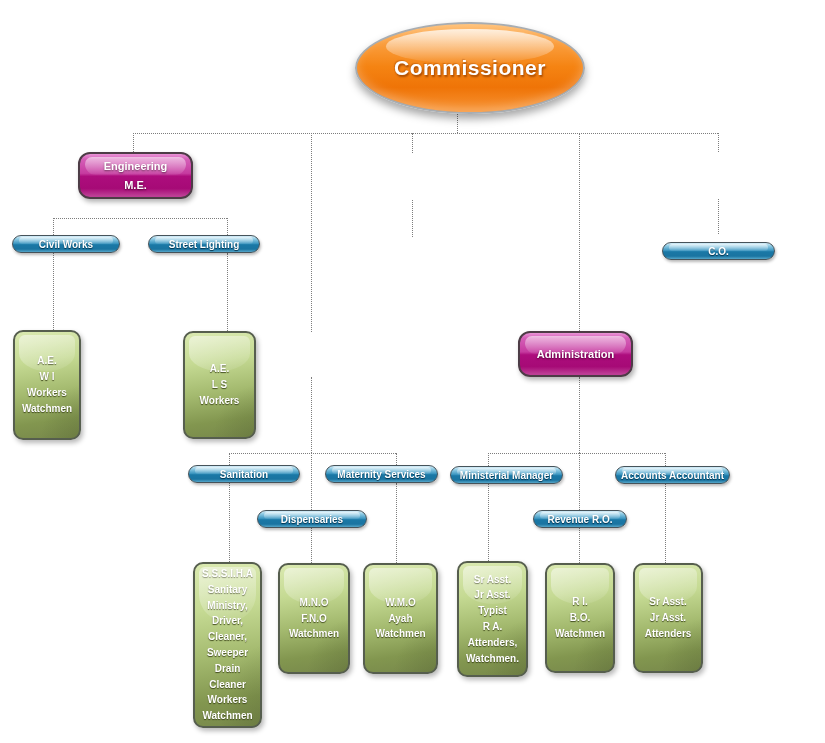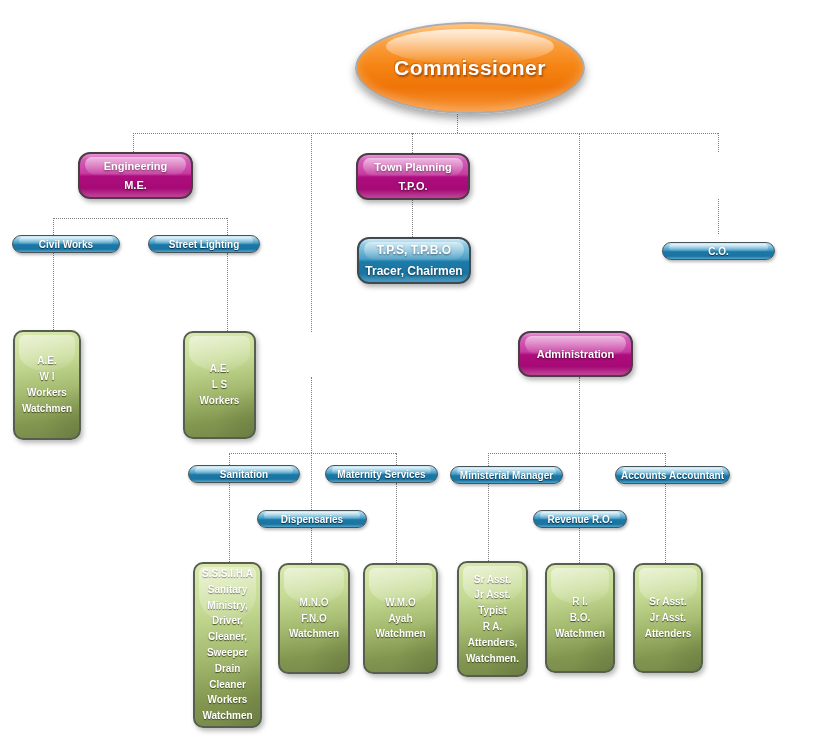--- a/index.html
+++ b/index.html
@@ -118,28 +118,24 @@
   <div class="vline" style="left:665px;top:453px;height:13px"></div>
   <div class="vline" style="left:579px;top:453px;height:57px"></div>
   <div class="vline" style="left:488px;top:484px;height:77px"></div>
   <div class="vline" style="left:579px;top:528px;height:35px"></div>
   <div class="vline" style="left:665px;top:484px;height:79px"></div>
 
   <div class="node ellipse" style="left:355px;top:22px;width:230px;height:92px">Commissioner</div>
 
   <div class="node magenta" style="left:78px;top:152px;width:115px;height:47px">Engineering
 M.E.</div>
-  <div class="node magenta" style="left:356px;top:153px;width:114px;height:47px">Town Planning
-T.P.O.</div>
 
   <div class="node pill" style="left:12px;top:235px;width:108px">Civil Works</div>
   <div class="node pill" style="left:148px;top:235px;width:112px">Street Lighting</div>
 
-  <div class="node blue-box" style="left:357px;top:237px;width:114px;height:47px">T.P.S, T.P.B.O
-Tracer, Chairmen</div>
 
   <div class="node pill" style="left:662px;top:242px;width:113px">C.O.</div>
 
   <div class="node green" style="left:13px;top:330px;width:68px;height:110px">A.E.
 W I
 Workers
 Watchmen</div>
   <div class="node green" style="left:183px;top:331px;width:73px;height:108px">A.E.
 L S
 Workers</div>

